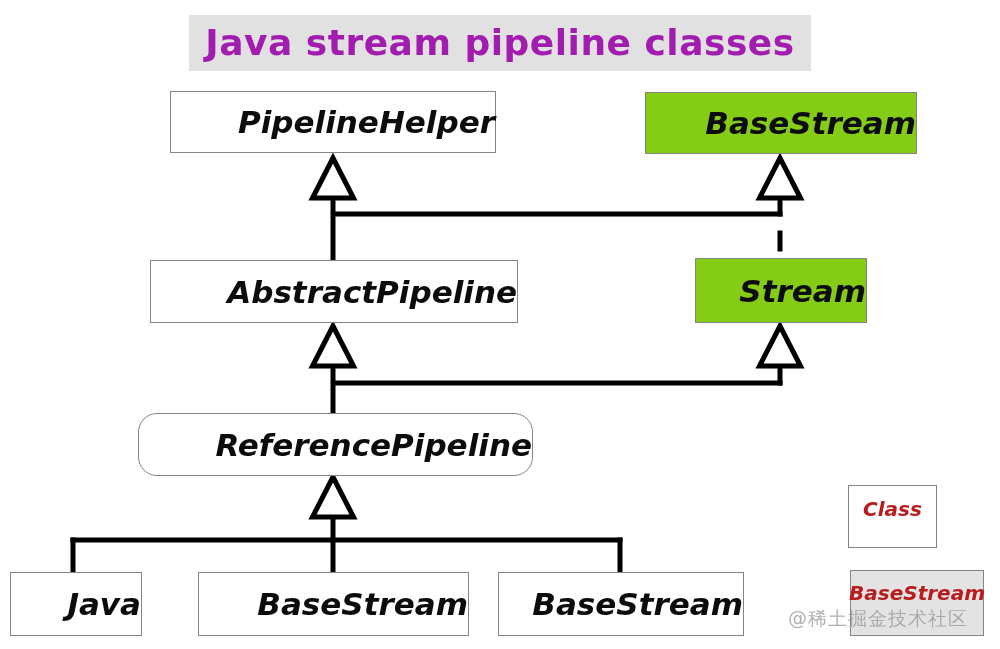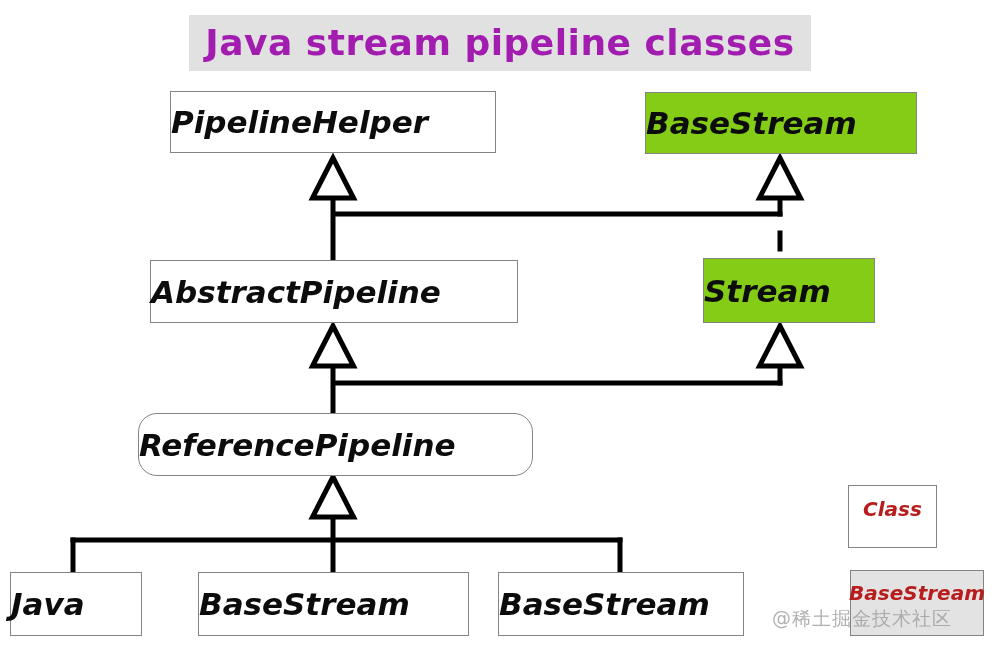--- a/index.html
+++ b/index.html
@@ -8,42 +8,42 @@
     font-family:"DejaVu Sans","Liberation Sans",sans-serif;overflow:hidden;
   }
   #title-wrap{position:absolute;top:15px;left:0;width:1000px;text-align:center;}
   #title{
     display:inline-block;background:#e1e1e1;color:#a21caf;
     font-size:36px;font-weight:bold;line-height:48px;padding:4px 16px;
     letter-spacing:.5px;
   }
   svg.connectors{position:absolute;left:0;top:0;width:1000px;height:649px;}
   .node{
-    position:absolute;display:flex;align-items:center;justify-content:flex-start;
+    position:absolute;display:flex;align-items:center;justify-content:flex-end;
     border:1px solid #848484;background:#ffffff;color:#0c0c0c;
     font-weight:bold;font-style:italic;font-size:31px;white-space:nowrap;
   }
   .node.interface{background:#84cc16;}
   .legend-box{
     position:absolute;display:flex;align-items:center;justify-content:center;
     border:1px solid #848484;background:#ffffff;color:#b91c1c;
     font-weight:bold;font-style:italic;font-size:20px;
   }
   .legend-box.interface{background:#e3e3e3;}
   #legend-class{left:848px;top:485px;width:89px;height:63px;padding-bottom:15px;box-sizing:border-box;}
   #legend-interface{left:850px;top:570px;width:134px;height:66px;padding-bottom:20px;box-sizing:border-box;}
   #watermark{
-    position:absolute;left:772px;top:606px;width:176px;
+    position:absolute;left:788px;top:606px;width:176px;
     font-size:19px;color:#9d9d9d;opacity:.8;letter-spacing:1px;
     font-style:normal;font-weight:normal;z-index:5;white-space:nowrap;
   }
   #box-pipeline-helper{left:170px;top:91px;width:324px;height:60px;}
   #box-base-stream{left:645px;top:92px;width:270px;height:60px;}
   #box-abstract-pipeline{left:150px;top:260px;width:366px;height:61px;}
-  #box-stream{left:695px;top:258px;width:170px;height:63px;margin-left:8px;}
+  #box-stream{left:695px;top:258px;width:170px;height:63px;}
   #box-reference-pipeline{left:138px;top:413px;width:393px;height:61px;border-radius:19px;}
   #box-head{left:10px;top:572px;width:130px;height:62px;}
   #box-stateless-op{left:198px;top:572px;width:269px;height:62px;}
   #box-stateful-op{left:498px;top:572px;width:244px;height:62px;}
 </style>
 </head>
 <body>
 
 <div id="canvas">
 

